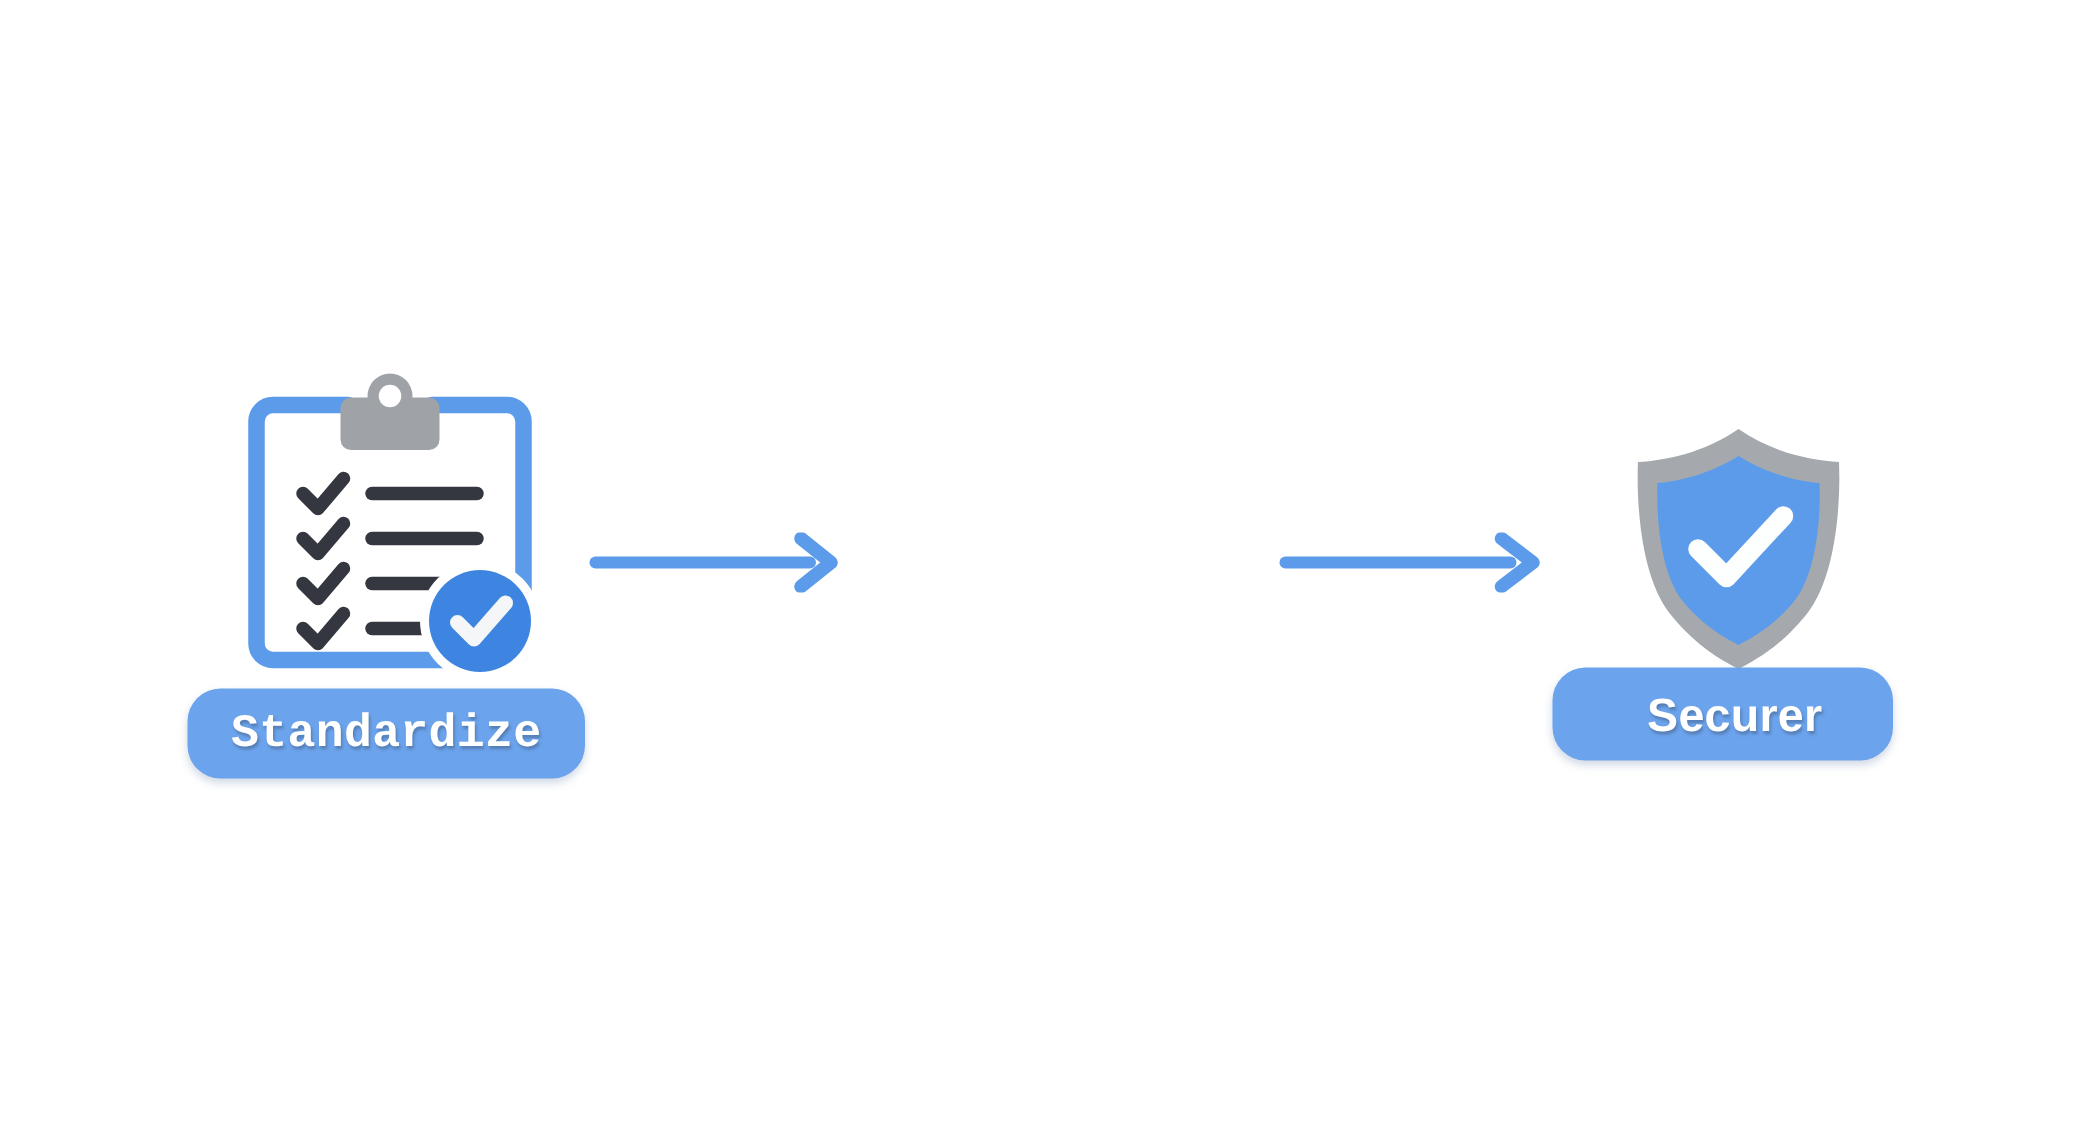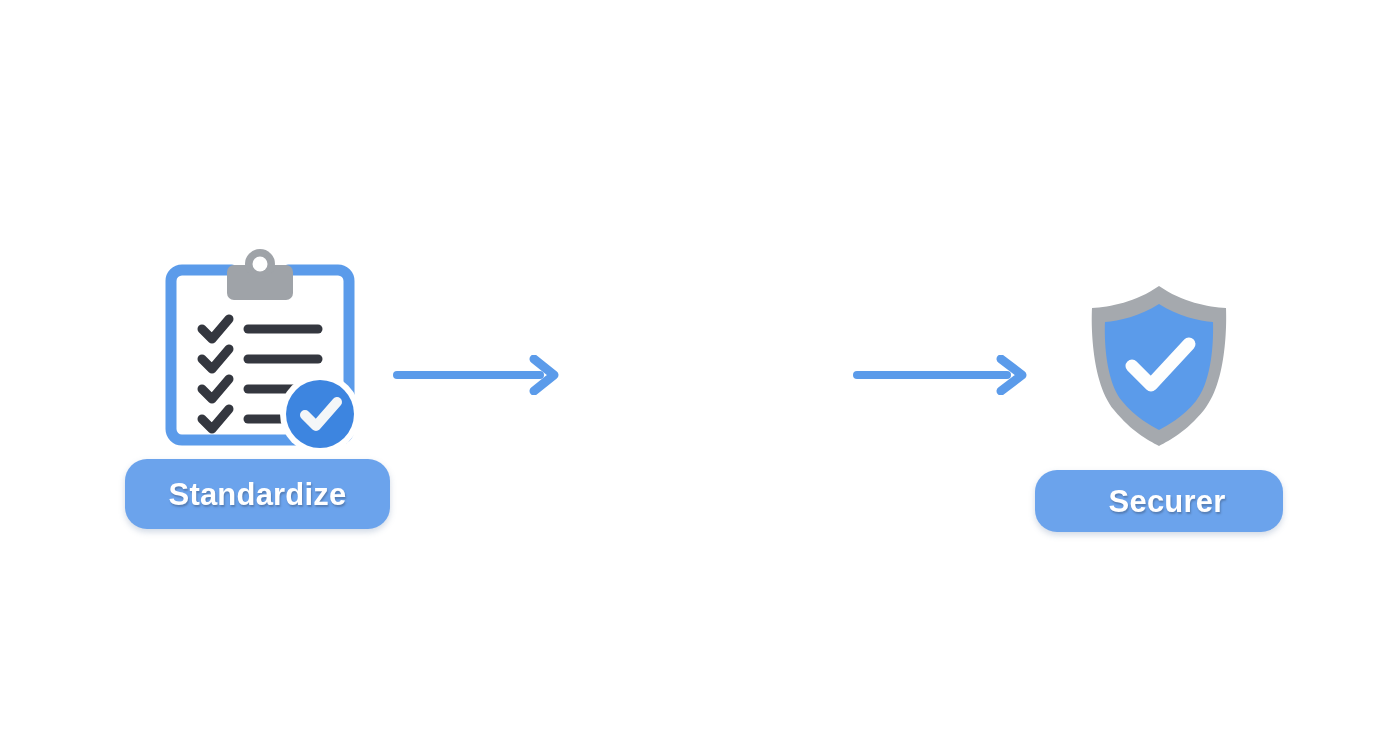--- a/index.html
+++ b/index.html
@@ -86,21 +86,21 @@
         <line x1="88" y1="146" x2="150" y2="146" stroke="#34373f" stroke-width="9" stroke-linecap="round"></line>
 
         <path d="M42 176 L52 186 L69 166" fill="none" stroke="#34373f" stroke-width="9" stroke-linecap="round" stroke-linejoin="round"></path>
         <line x1="88" y1="176" x2="128" y2="176" stroke="#34373f" stroke-width="9" stroke-linecap="round"></line>
 
         <circle cx="160" cy="171" r="40" fill="#ffffff"></circle>
         <circle cx="160" cy="171" r="34" fill="#3d85e0"></circle>
         <path d="M145 172 L156 183 L177 159" fill="none" stroke="#f4f6f8" stroke-width="10" stroke-linecap="round" stroke-linejoin="round"></path>
       </svg>
     </div>
-    <div class="pill" style="left:-35px; top:216px; width:265px; height:70px;">
+    <div class="pill" style="left:-35px; top:216px; width:265px; height:60px;font-family:Liberation Mono, monospace;">
       <span class="pill-text">Standardize</span>
     </div>
   </div>
 
   <div class="arrow" style="left:392px; top:355px;">
     <svg width="170" height="40" viewBox="0 0 170 40" xmlns="http://www.w3.org/2000/svg">
       <line x1="5" y1="20" x2="148" y2="20" stroke="#5b9bea" stroke-width="8" stroke-linecap="round"></line>
       <path d="M142 4 L162 20 L142 36" fill="none" stroke="#5b9bea" stroke-width="9" stroke-linecap="round" stroke-linejoin="round"></path>
     </svg>
   </div>
@@ -117,18 +117,18 @@
     <div class="icon-wrap">
       <svg width="150" height="170" viewBox="0 0 150 170" xmlns="http://www.w3.org/2000/svg">
 
         <path d="M75 4 C52 20 26 25 8 26 C8 26 4 96 30 128 C48 150 64 158 75 164 C86 158 102 150 120 128 C146 96 142 26 142 26 C124 25 98 20 75 4 Z" fill="#a5a9ae"></path>
 
         <path d="M75 22 C56 34 35 39 21 40 C21 40 18 94 38 119 C52 136 66 143 75 148 C84 143 98 136 112 119 C132 94 129 40 129 40 C115 39 94 34 75 22 Z" fill="#5b9bea"></path>
 
         <path d="M48 84 L67 103 L105 62" fill="none" stroke="#fdfefe" stroke-width="13" stroke-linecap="round" stroke-linejoin="round"></path>
       </svg>
     </div>
-    <div class="pill" style="left:-49px; top:188px; width:248px; height:62px;padding-left:16px;">
+    <div class="pill" style="left:-49px; top:163px; width:227px; height:62px;padding-left:16px;">
       <span class="pill-text">Securer</span>
     </div>
   </div>
 
 </div>
 
 </body></html>

